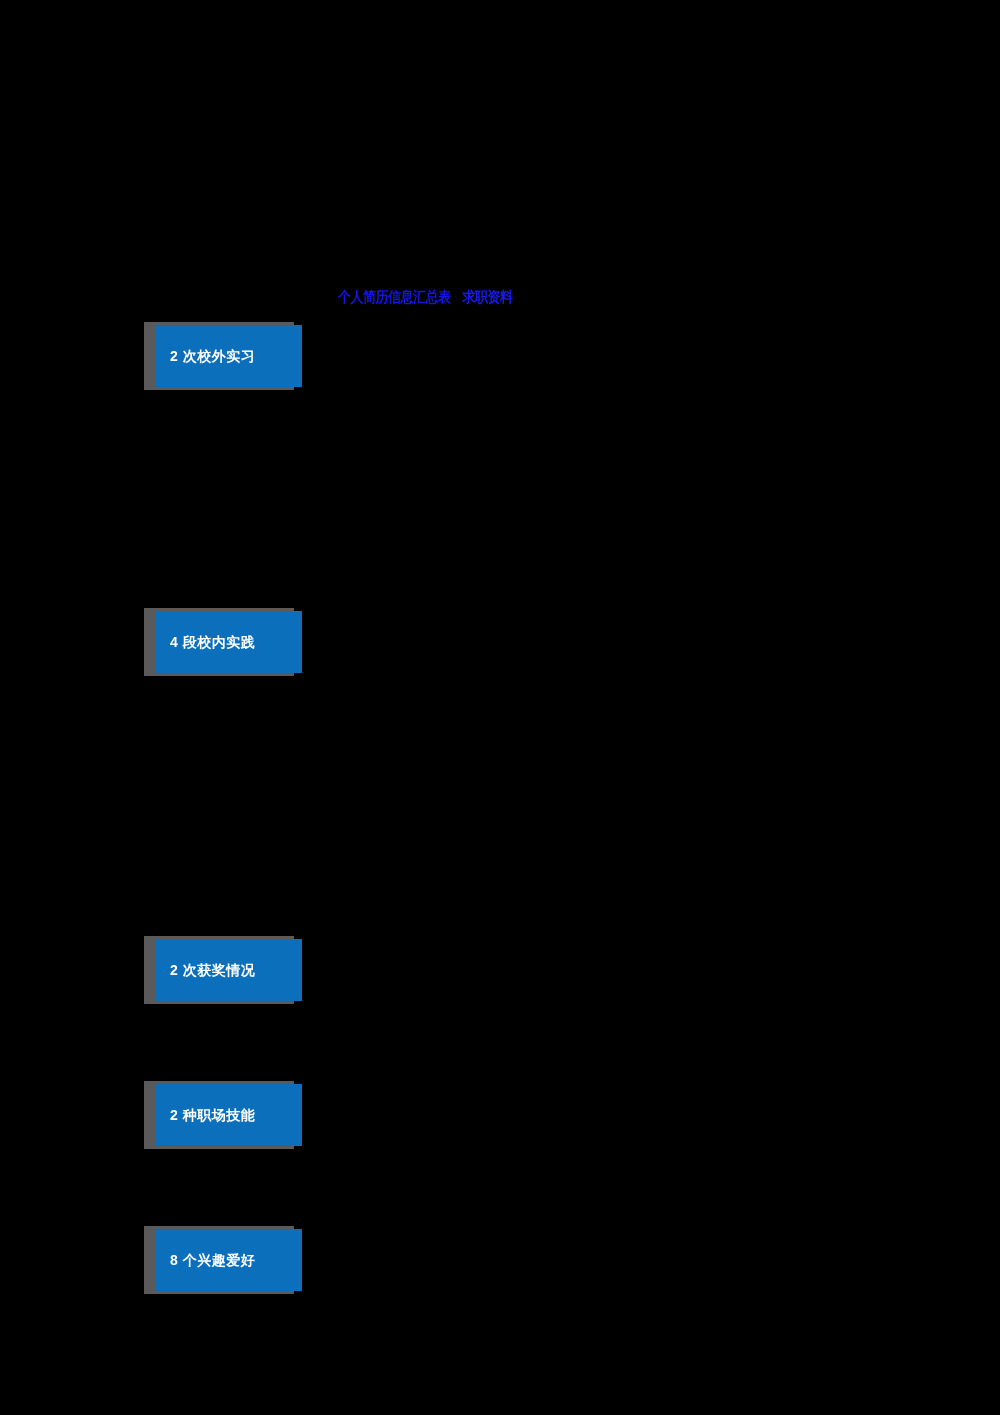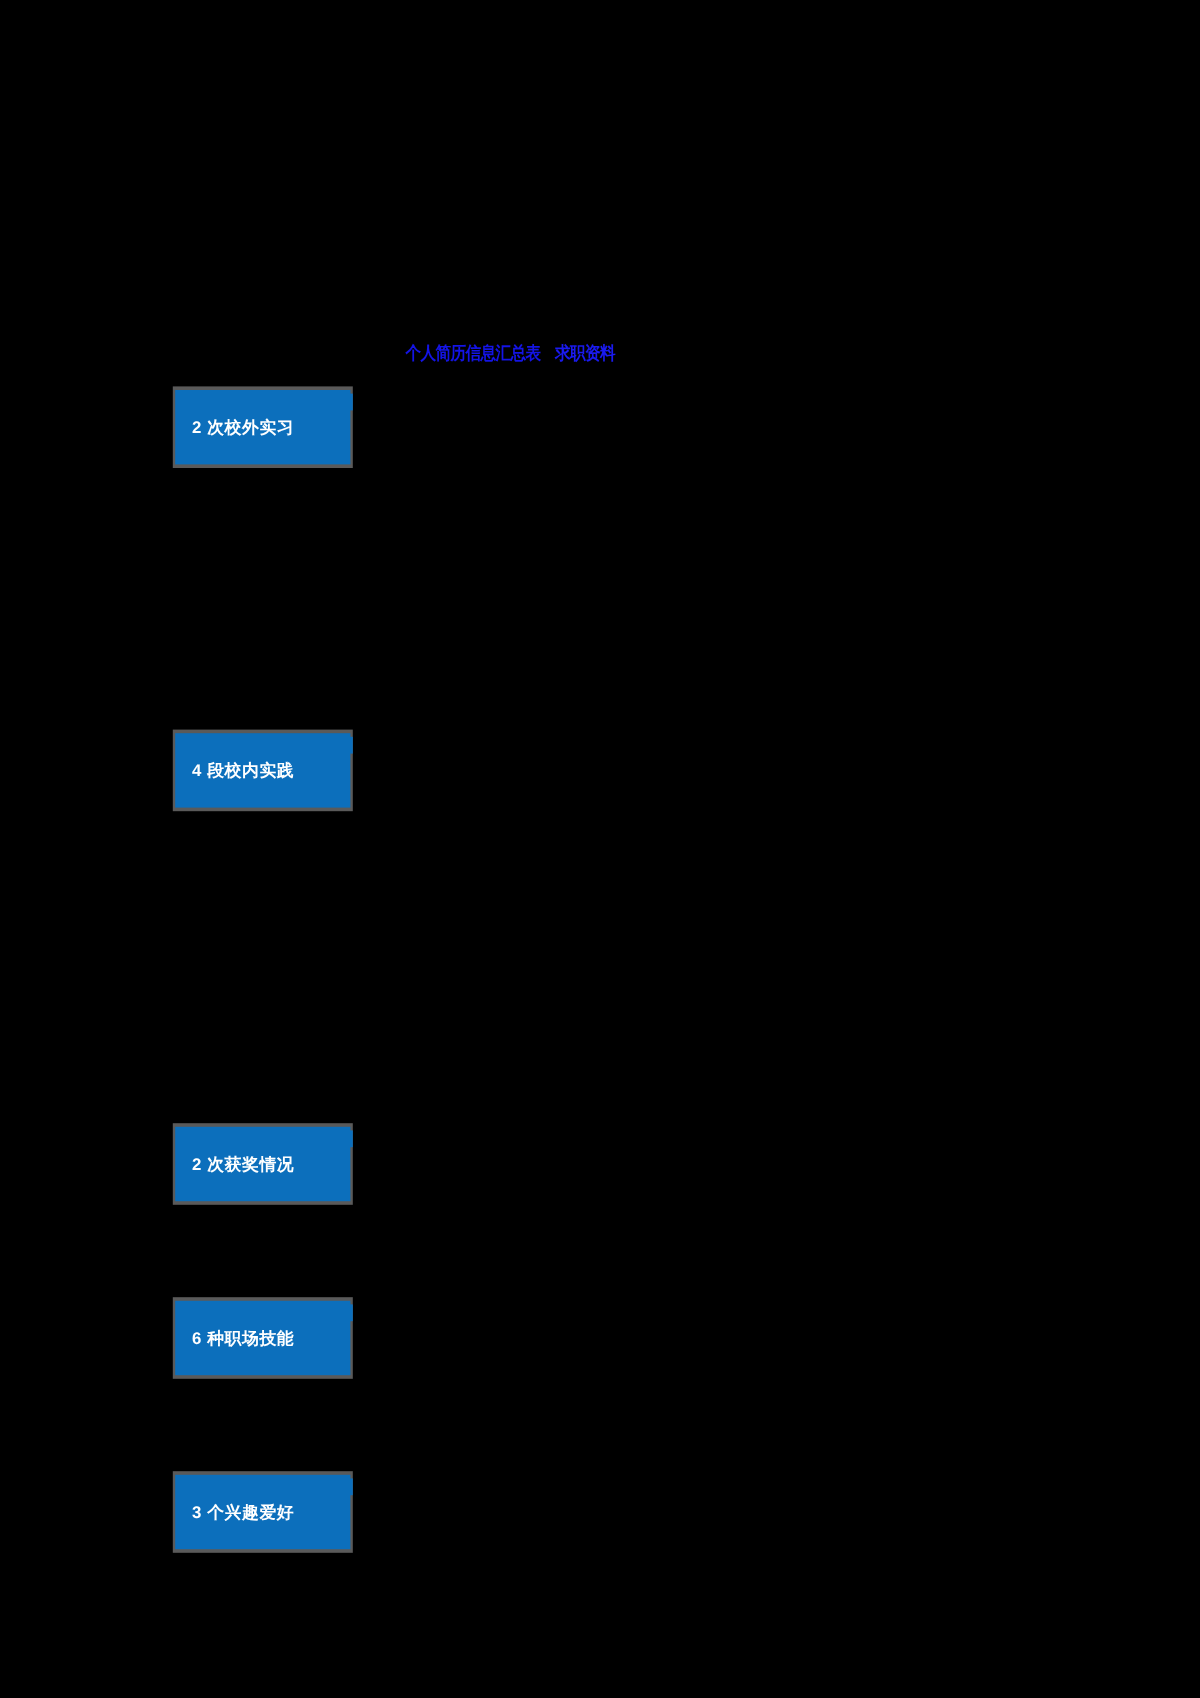--- a/index.html
+++ b/index.html
@@ -20,22 +20,24 @@
     overflow: hidden;
   }
 
   
   .heading-row {
     position: absolute;
     left: 338px;
     top: 288px;
     height: 18px;
     display: flex;
+    align-items: center;
     gap: 12px;
     white-space: nowrap;
+    font-family: Liberation Mono, monospace;
   }
   .heading-seg {
     font-size: 13px;
     font-weight: bold;
     letter-spacing: -0.5px;
     line-height: 13px;
     color: #1414E6;
     transform: scaleY(1.15);
     transform-origin: left center;
   }
@@ -50,21 +52,21 @@
   .callout .shadow {
     position: absolute;
     left: 0;
     top: 0;
     width: 150px;
     height: 68px;
     background: #5A5A5A;
   }
   .callout .panel {
     position: absolute;
-    left: 2px;
+    left: 12px;
     top: 3px;
     width: 146px;
     height: 62px;
     background: #0C6FBC;
     display: flex;
     align-items: center;
   }
   .callout .panel .label {
     color: #FFFFFF;
     font-size: 14px;
@@ -115,25 +117,25 @@
     <div class="notch"></div>
     <div class="panel">
       <span class="label">2 次获奖情况</span>
     </div>
   </div>
 
   <div class="callout" style="left:144px; top:1081px;">
     <div class="shadow"></div>
     <div class="notch"></div>
     <div class="panel">
-      <span class="label">6 种职场技能</span>
+      <span class="label">2 种职场技能</span>
     </div>
   </div>
 
   <div class="callout" style="left:144px; top:1226px;">
     <div class="shadow"></div>
     <div class="notch"></div>
     <div class="panel">
-      <span class="label">3 个兴趣爱好</span>
+      <span class="label">8 个兴趣爱好</span>
     </div>
   </div>
 
 </div>
 
 </body></html>

